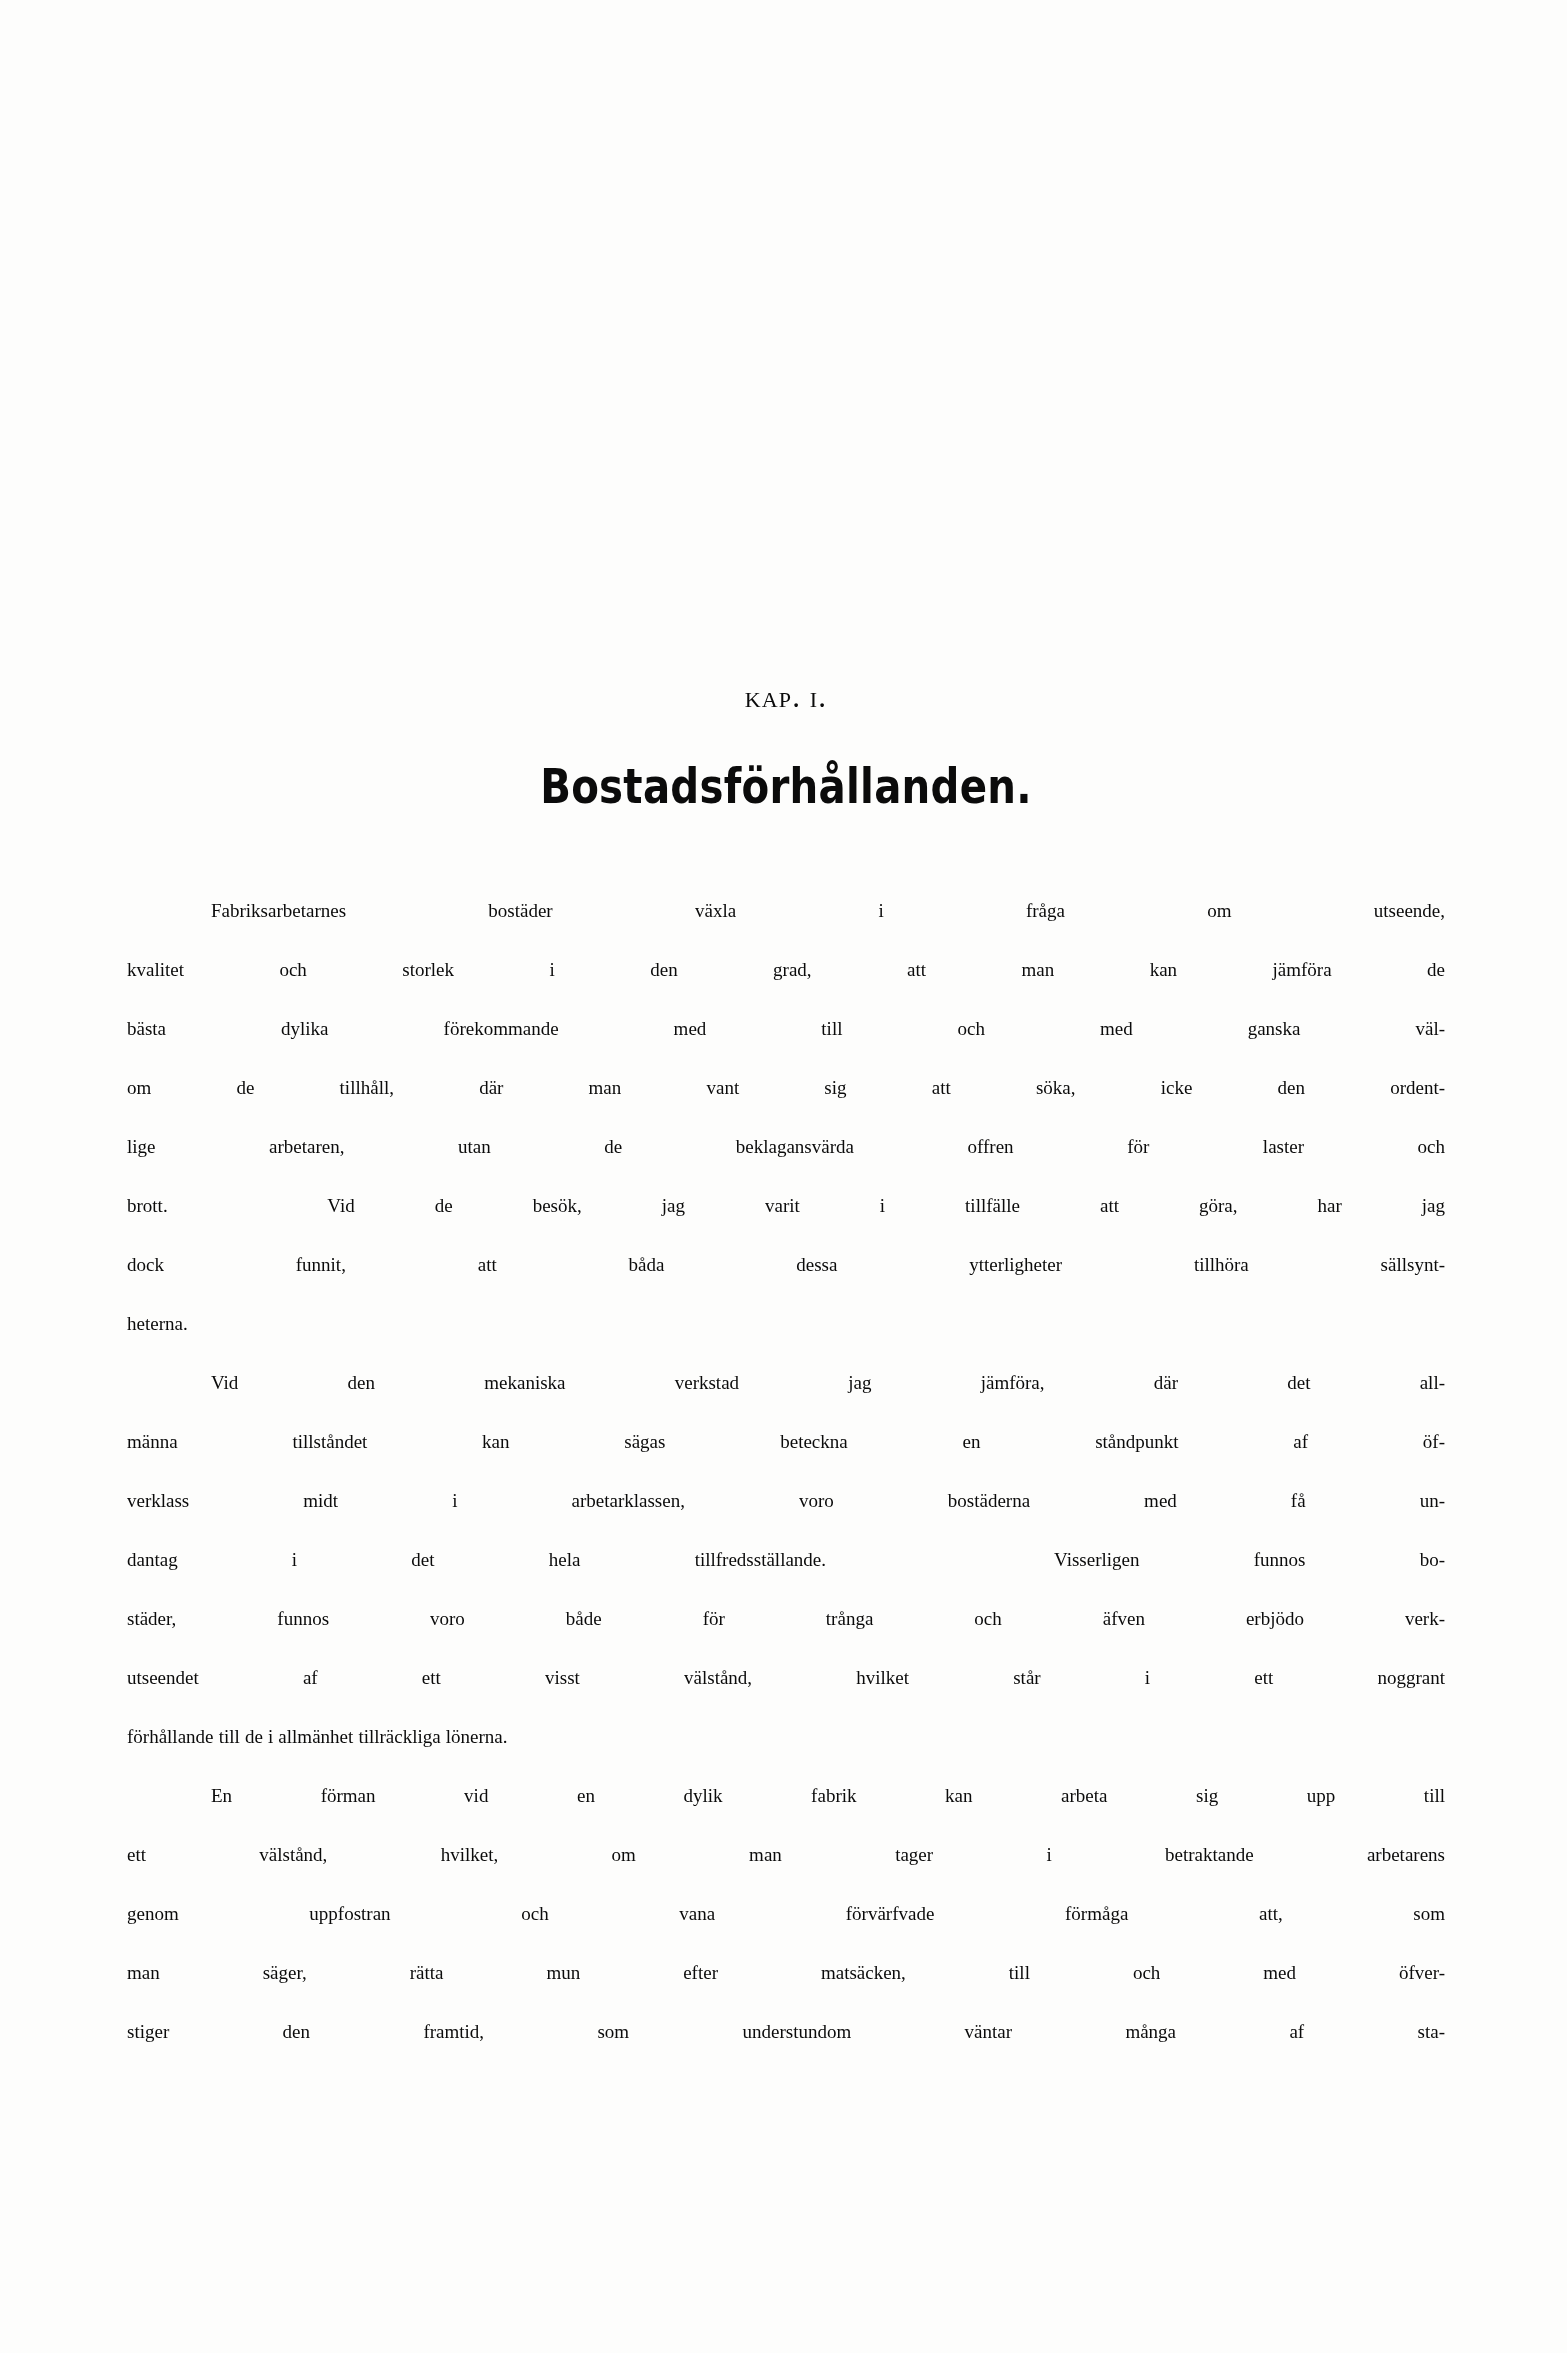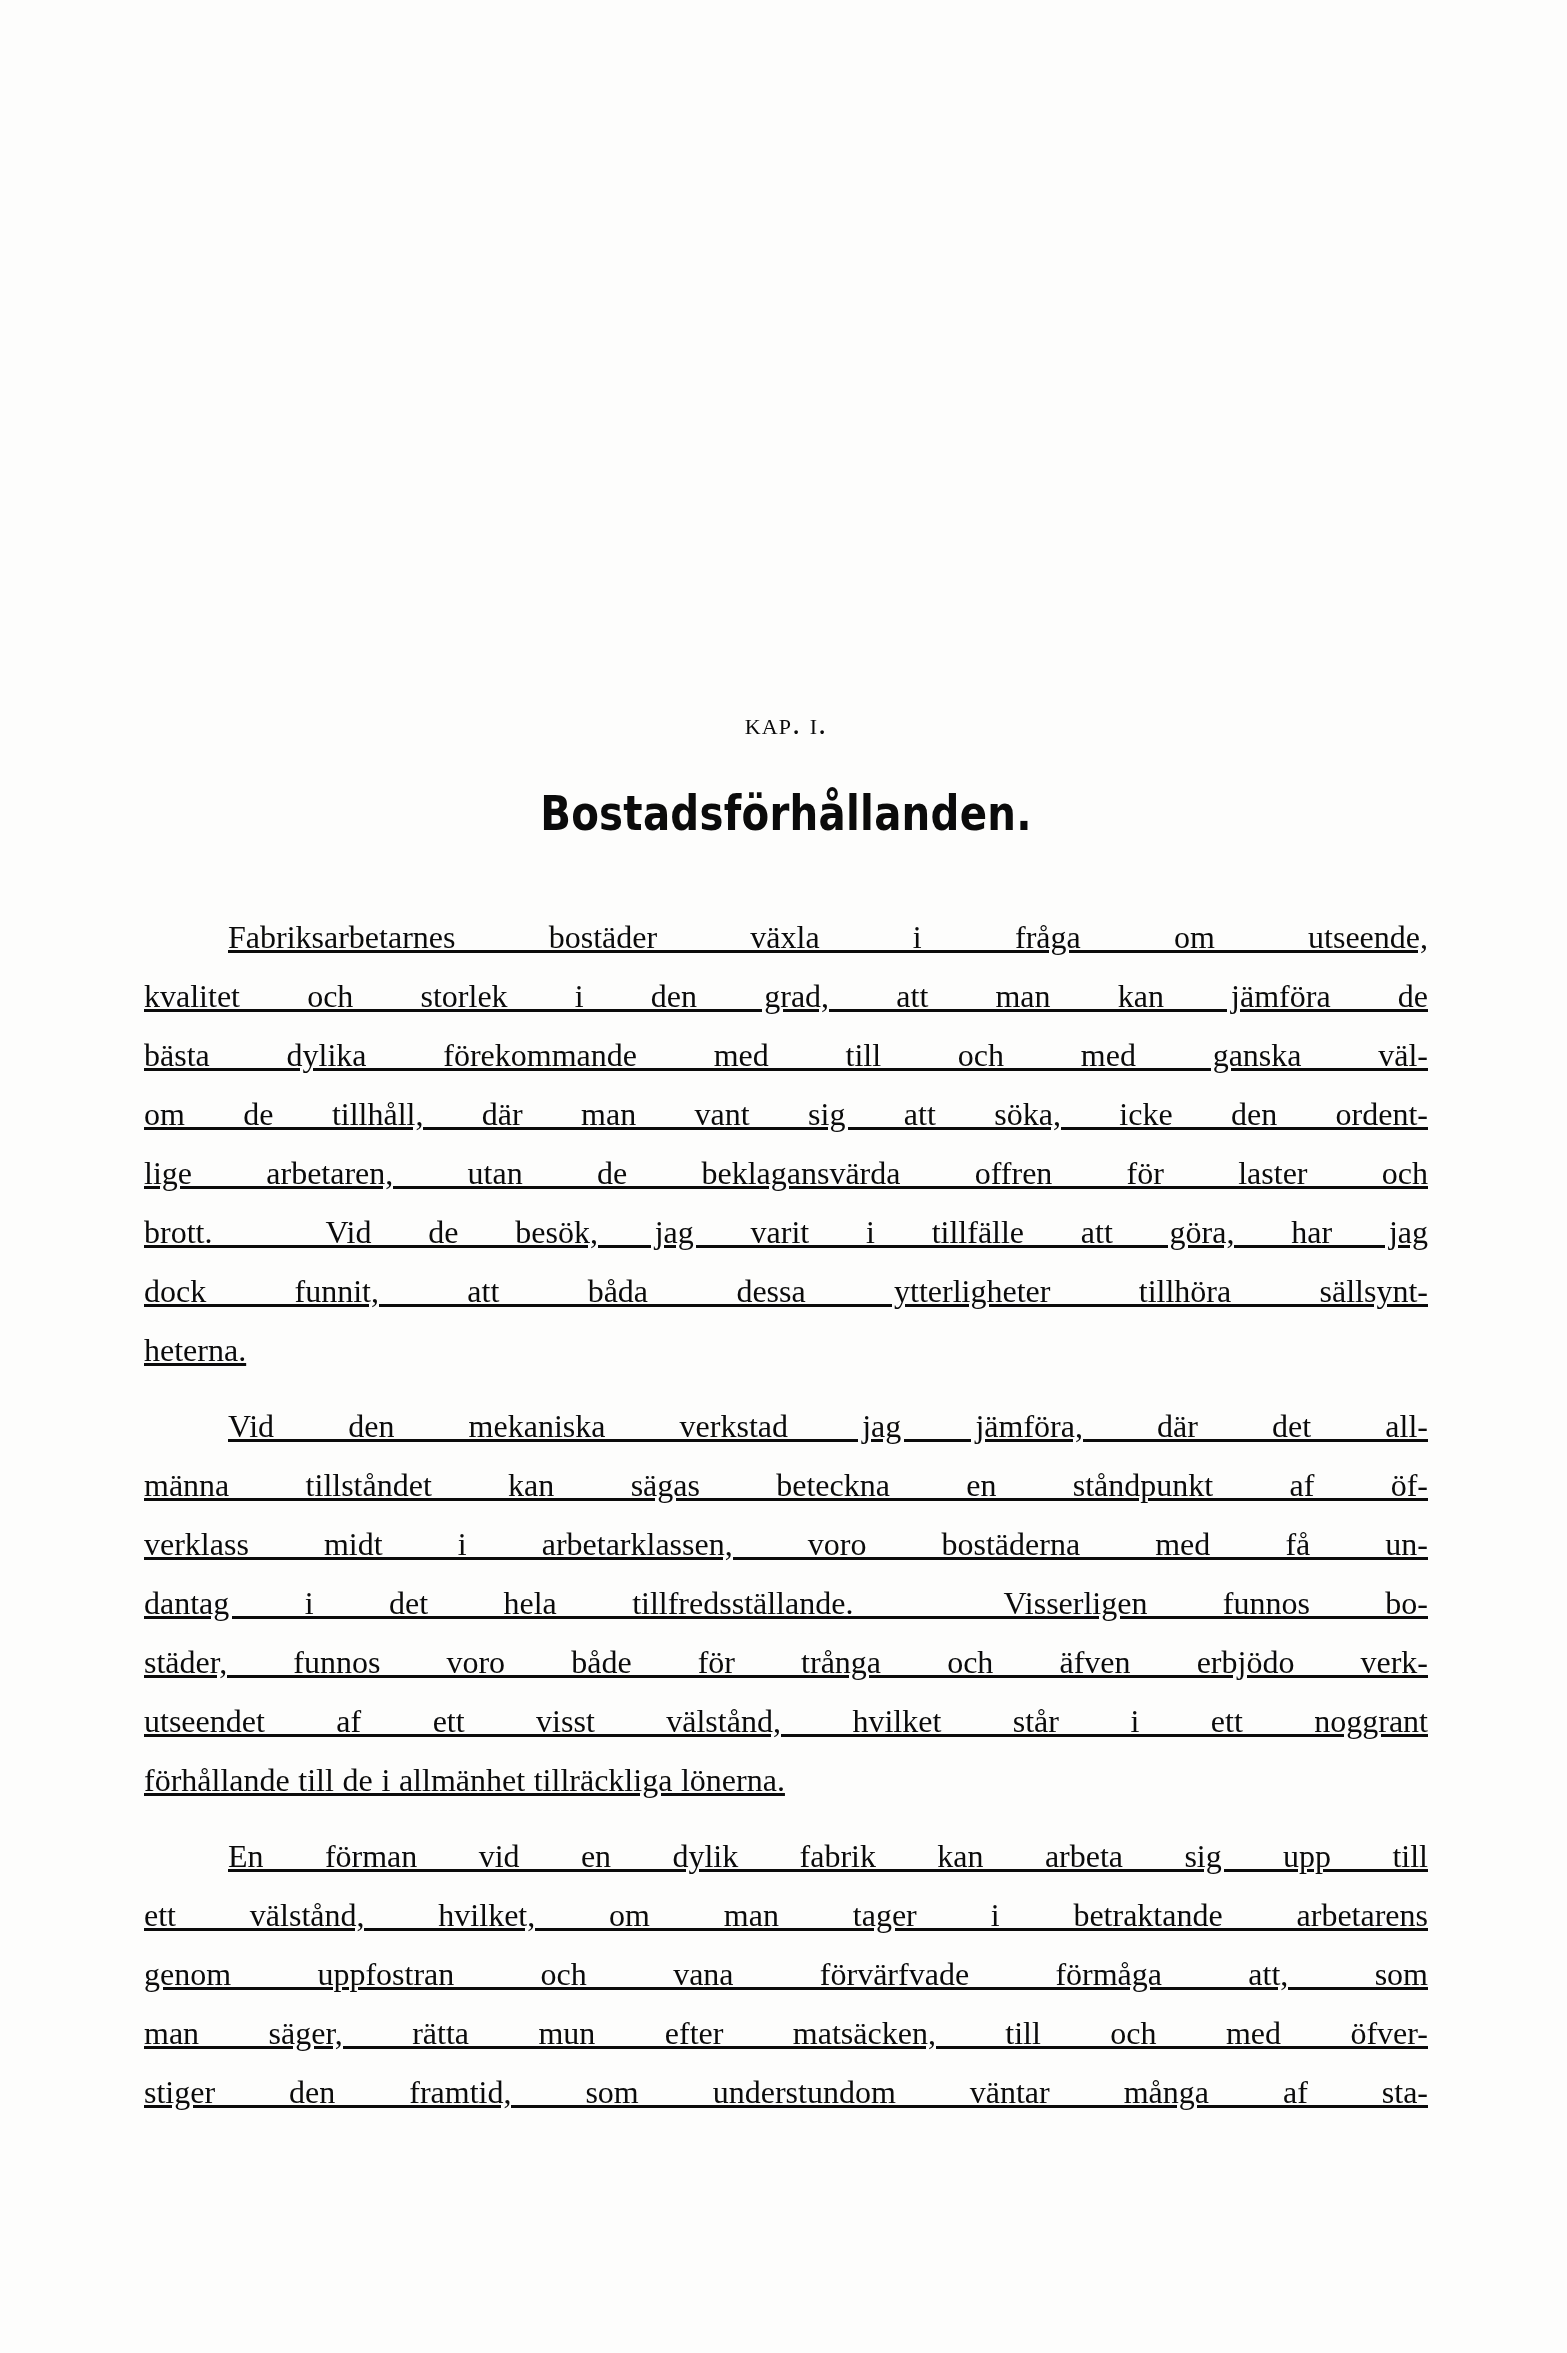--- a/index.html
+++ b/index.html
@@ -22,21 +22,21 @@
   #page-sheet {
     position: absolute;
     inset: 0;
     background: #fdfdfc;
   }
 
   
   #text-block {
     position: absolute;
     left: 127px;
-    top: 708px;
+    top: 681px;
     width: 1318px;
   }
 
   
   #chapter-number {
     text-align: center;
     font-size: 31px;
     line-height: 1;
     letter-spacing: 1.1px;
     font-variant: small-caps;
@@ -56,29 +56,28 @@
     font-size: 48px;
     line-height: 1.05;
     letter-spacing: 0.3px;
     transform: scaleX(0.84);
     transform-origin: 50% 50%;
     margin: 0 0 70px 0;
   }
 
   
   .body-paragraph {
-    font-size: 32px;
+    font-size: 19px;
     line-height: 59px;
     text-align: justify;
     text-align-last: left;
-    margin: 17px;
+    margin: 0;
     word-spacing: 0.02em;
     -webkit-hyphens: none;
     hyphens: none;
-    text-decoration: underline;
   }
 
   .body-paragraph + .body-paragraph {
     margin-top: 0;
   }
 
   
   .typeset-line {
     display: block;
     text-align: justify;

